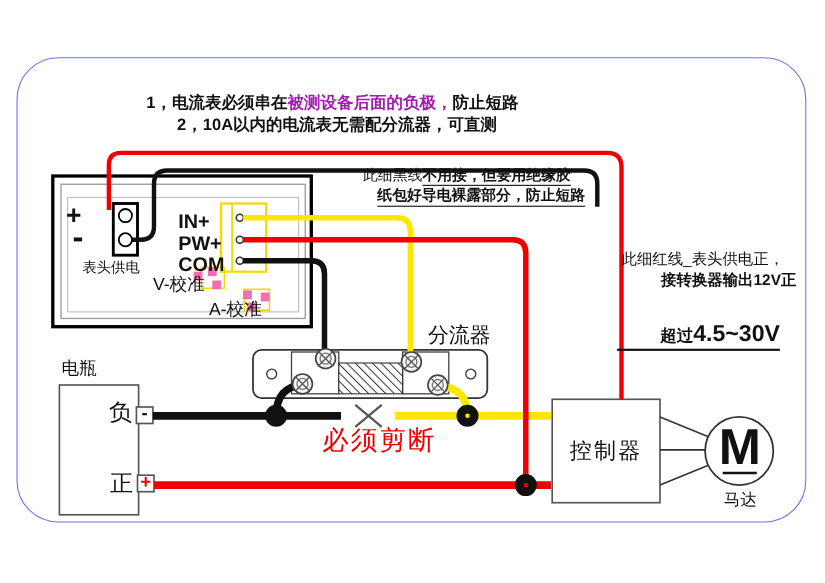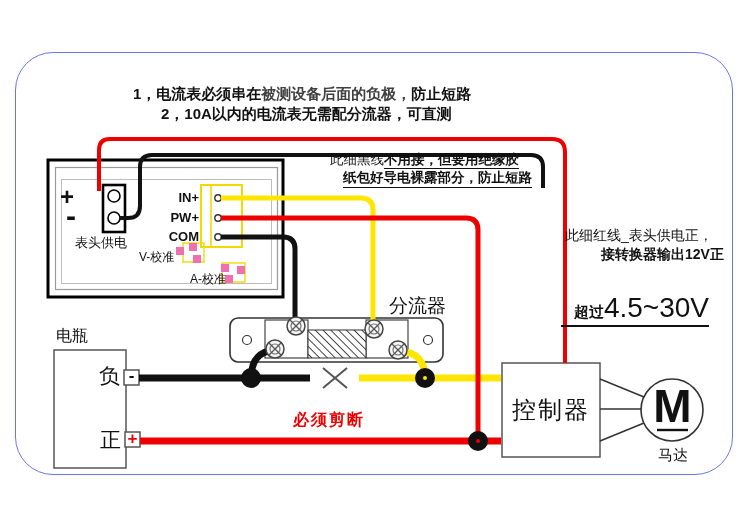--- a/index.html
+++ b/index.html
@@ -4,34 +4,34 @@
 <style>
   html,body{margin:0;padding:0;background:#fff;}
   .stage{position:relative;width:750px;height:530px;background:#fff;overflow:hidden;
          font-family:"Liberation Sans","DejaVu Sans",sans-serif;color:#111;}
   .frame{position:absolute;left:15px;top:52px;width:716px;height:421px;
          border:1.5px solid #6b77e8;border-radius:38px;}
   .layer{position:absolute;left:0;top:0;width:750px;height:530px;}
   .t{position:absolute;white-space:nowrap;color:#111;line-height:1.15;}
   .title{left:54px;top:53px;font-size:23px;font-weight:bold;letter-spacing:.5px;}
   .note{left:133px;font-size:15px;font-weight:600;}
-  .hl{color:#404040;}
+  .hl{color:#a21caf;}
   .bw1{left:330px;top:152px;font-size:13.5px;}
   .bw2{left:343px;top:170px;font-size:13.5px;font-weight:bold;border-bottom:1.5px solid #111;padding-bottom:1px;}
   .u{font-weight:bold;border-bottom:1.5px solid #111;padding-bottom:1px;}
   .rw{font-size:14px;}
   .warn1{left:561px;top:274px;font-size:15px;font-weight:bold;border-bottom:2px solid #111;padding-bottom:2px;}
   .warn2{left:561px;top:292px;width:148px;text-align:right;border-bottom:2px solid #111;padding-bottom:1px;}
   .warn2 .wp{font-size:15px;font-weight:bold;}
-  .warn2 .wv{font-size:28px;font-weight:normal;font-family:"Liberation Sans",sans-serif;}
-  .termlbl{width:37px;text-align:right;font-size:13px;font-weight:bold;font-family:"Liberation Sans",sans-serif;}
-  .cal{font-size:12px;}
-  .cut{left:293px;top:387px;font-size:16px;font-weight:bold;color:#ee0000;letter-spacing:2px;margin-top:24px;}
+  .warn2 .wv{font-size:21px;font-weight:bold;font-family:"Liberation Sans",sans-serif;}
+  .termlbl{width:37px;text-align:left;font-size:18px;font-weight:bold;font-family:"Liberation Sans",sans-serif;}
+  .cal{font-size:16px;}
+  .cut{left:293px;top:387px;font-size:24px;font-weight:normal;color:#ee0000;letter-spacing:2px;}
   .ctrl{left:502px;top:363px;width:98px;height:94px;display:flex;align-items:center;justify-content:center;
-        font-size:24px;letter-spacing:2px;}
+        font-size:20px;letter-spacing:2px;}
   .mletter{left:644px;top:381px;width:57px;height:50px;display:flex;align-items:center;justify-content:center;
         font-size:46px;font-weight:bold;font-family:"Liberation Sans",sans-serif;}
   .sym{width:15px;height:15px;display:flex;align-items:center;justify-content:center;font-weight:bold;font-size:17px;}
 </style>
 </head>
 <body>
 
 <div class="stage">
 
   <div class="frame"></div>

